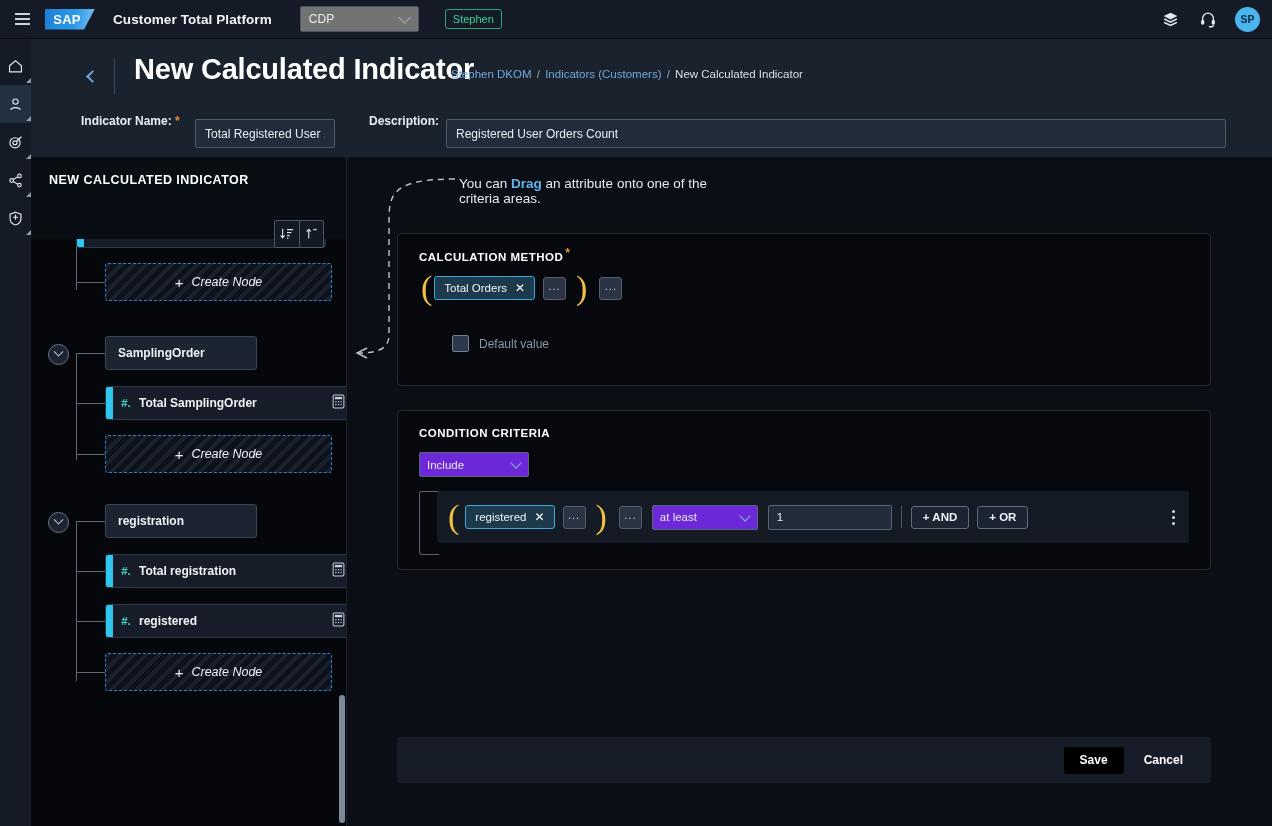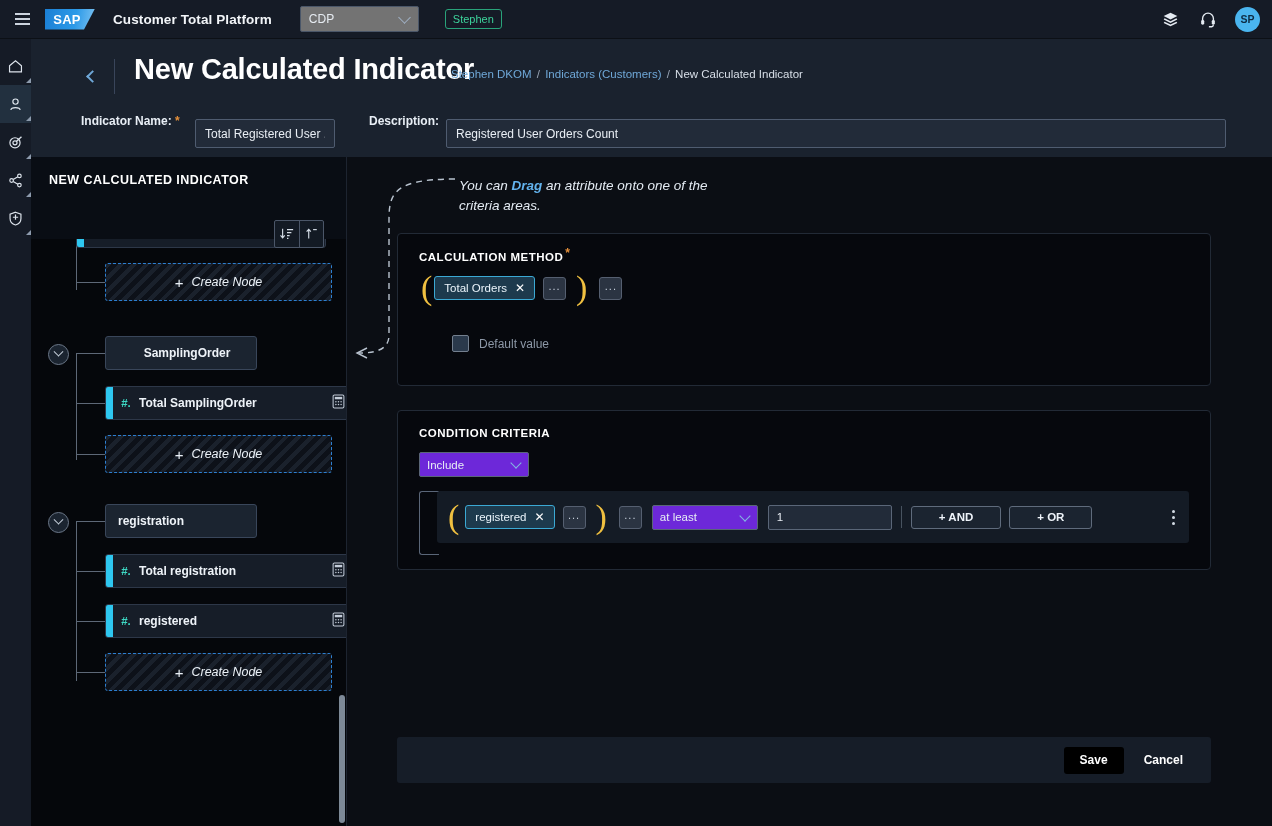--- a/index.html
+++ b/index.html
@@ -163,21 +163,21 @@
   .connector { position: absolute; background: #5d6877; }
   .scrollbar {
     position: absolute; right: 1px; top: 538px; width: 6px; height: 128px;
     background: #7d8997; border-radius: 3px; cursor: pointer;
   }
 
   
   .canvas { position: absolute; left: 347px; top: 157px; width: 925px; height: 669px; background: #0b0e14; }
 
   .hint { position: absolute; left: 112px; top: 19px; width: 250px;
-          font-size: 13.5px; font-style: italic; color: #e4ebf3; line-height: 20px; }
+          font-size: 13.5px; color: #e4ebf3; line-height: 15px; }
   .hint b { color: #63b3ee; }
 
   .panel {
     position: absolute; background: #06080d; border: 1px solid #222a36; border-radius: 4px;
   }
   .panel-title {
     position: absolute; left: 21px; top: 16px; font-size: 11.5px; font-weight: bold;
     color: #fff; letter-spacing: .5px;
   }
   .panel-title .req { position: relative; top: -4px; left: 2px; font-size: 12px; }
@@ -214,21 +214,21 @@
   .cond-left-bracket { position: absolute; border-left: 1px solid #5a6678; border-top: 1px solid #5a6678;
                        border-bottom: 1px solid #5a6678; border-radius: 3px 0 0 3px; }
   .num-input {
     height: 25px; width: 124px; background: #222b39; border: 1px solid #5a6678; border-radius: 2px;
     color: #e9eef4; font-size: 11.5px; padding: 0 8px; outline: none;
     font-family: "Liberation Sans", sans-serif;
   }
   .vsep { width: 1px; height: 22px; background: #47525f; }
   .pill-btn {
     height: 23px; background: #1b2430; border: 1px solid #5f6b7c; border-radius: 3px;
-    display: flex; align-items: center; padding: 0 27px; cursor: pointer;
+    display: flex; align-items: center; padding: 0 11px; cursor: pointer;
   }
   .pill-btn span { font-size: 11.5px; font-weight: bold; color: #eef3f9; }
   .kebab { margin-left: auto; margin-right: 14px; display: flex; flex-direction: column; gap: 3px;
            cursor: pointer; }
   .kebab i { width: 3px; height: 3px; border-radius: 50%; background: #d3dbe4; display: block; }
 
   .footer {
     position: absolute; left: 50px; top: 580px; width: 814px; height: 46px;
     background: #161d28; border-radius: 3px; display: flex; align-items: center;
     justify-content: flex-end; gap: 8px; padding-right: 16px;
@@ -368,21 +368,21 @@
       </div>
 
       <div style="height:22px"></div>
 
       <div class="node-row">
         <div class="connector" style="left:45px; top:23px; width:29px; height:1px;"></div>
         <div class="connector" style="left:45px; top:23px; width:1px; height:107px;"></div>
         <div class="toggle">
             <i></i>
           </div>
-        <div class="group" style="left:74px;justify-content:center;">
+        <div class="group" style="left:74px;">
           <div class="lbl">SamplingOrder</div>
         </div>
       </div>
 
       <div class="node-row">
         <div class="connector" style="left:45px; top:23px; width:29px; height:1px;"></div>
         <div class="leaf" style="left:74px;">
           <div class="bar"></div>
           <div class="hash">#.</div>
           <div class="lbl">Total SamplingOrder</div>

